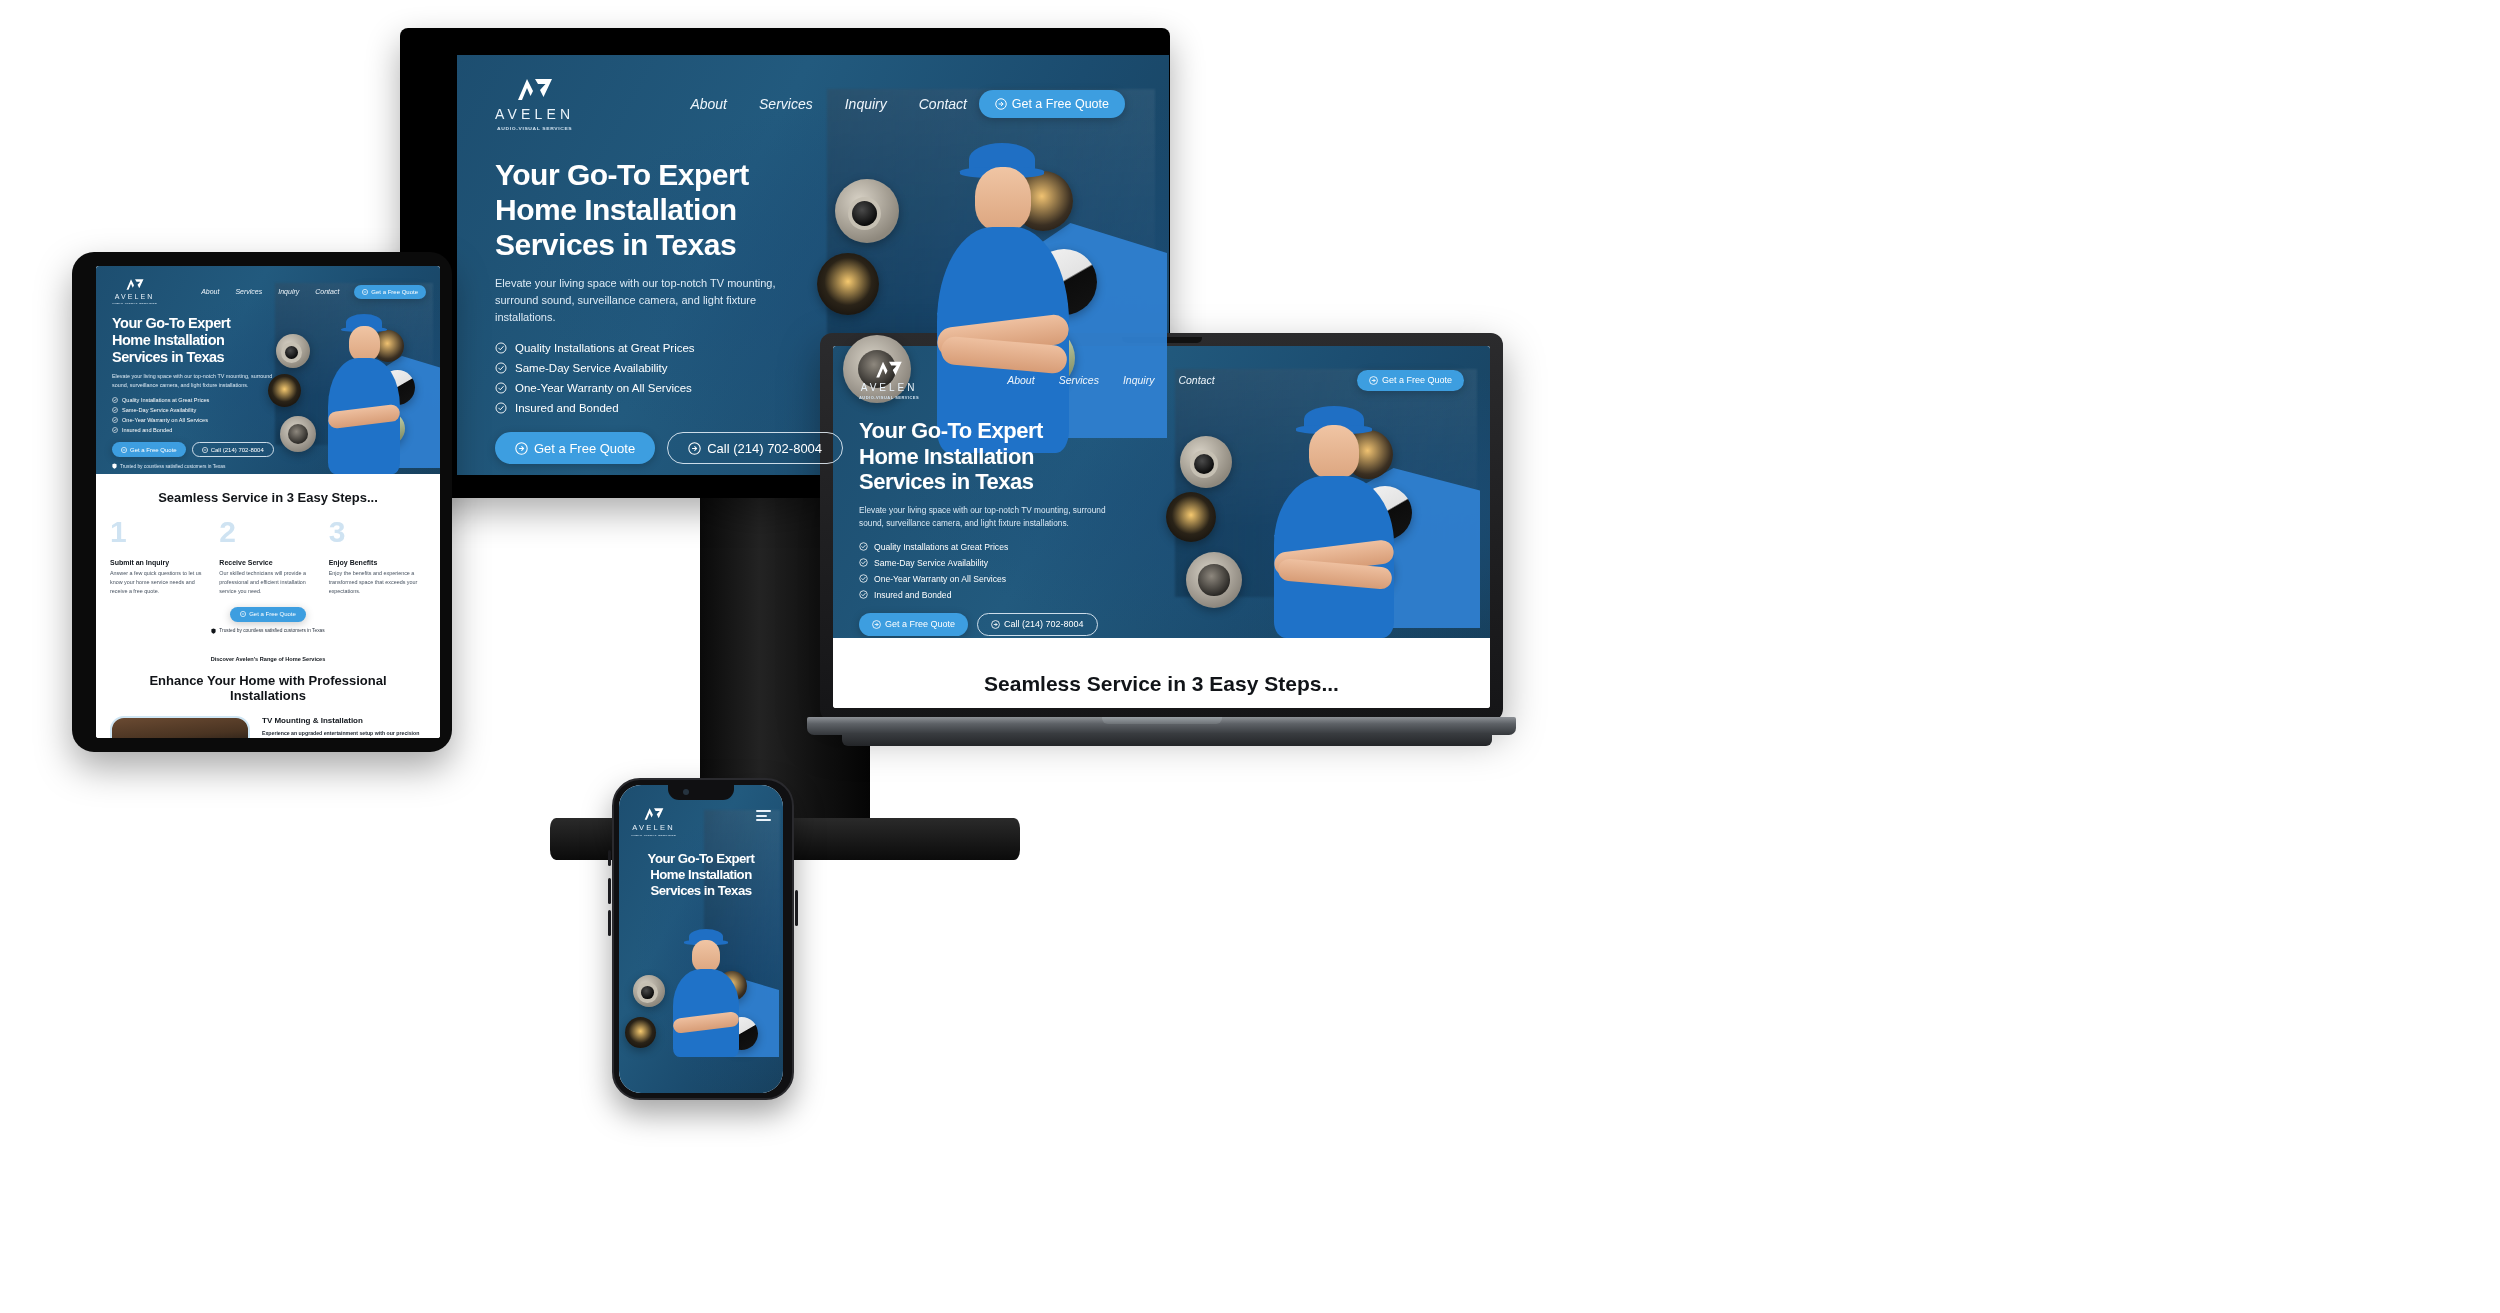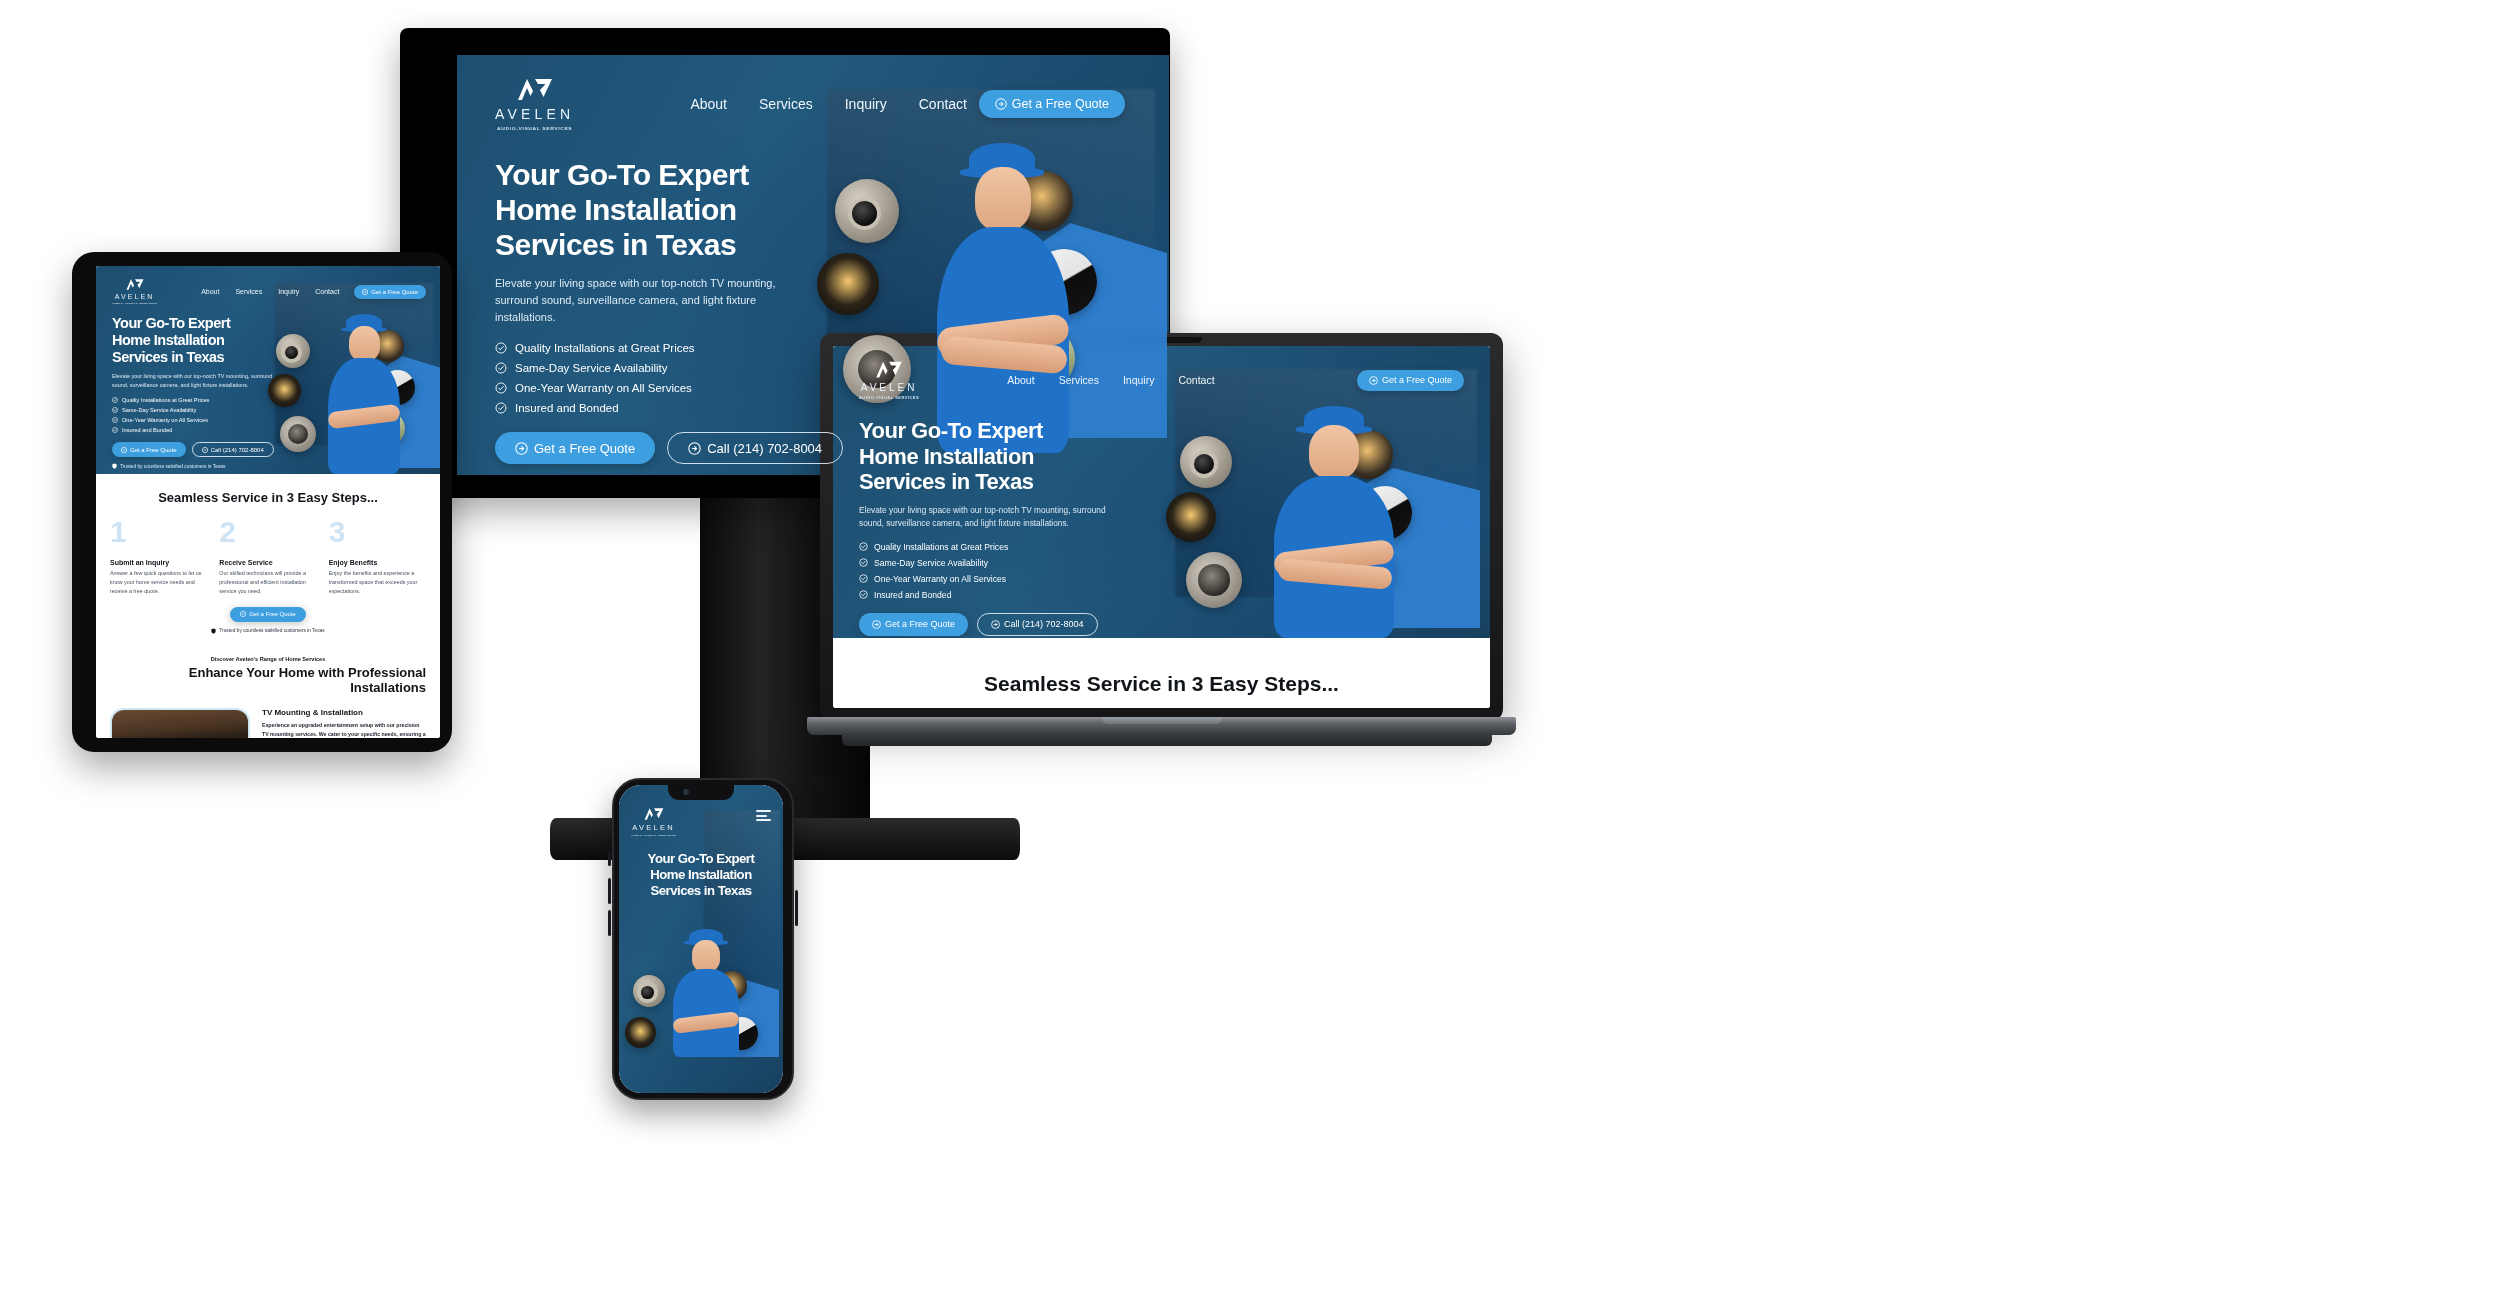--- a/index.html
+++ b/index.html
@@ -28,21 +28,21 @@
       linear-gradient(90deg, rgba(12,40,64,.40), rgba(12,40,64,0));
     filter: blur(1px);
   }
   .hero-inner { position: relative; z-index: 4; }
 
   .nav { display: flex; align-items: center; }
   .brand { display: flex; flex-direction: column; align-items: center; color: #fff; }
   .brand .mark { display: block; }
   .brand .wordmark { letter-spacing: .30em; color: #eaf3fa; font-weight: 400; }
   .brand .tagline { letter-spacing: .12em; color: #cfe0ee; font-weight: 700; transform: scaleY(.8); }
-  .nav-links { display: flex; align-items: center; }
+  .nav-links { display: flex; align-items: center; font-style: italic; }
   .nav-links a { color: #eef5fb; text-decoration: none; white-space: nowrap; }
   .btn {
     display: inline-flex; align-items: center; justify-content: center;
     border-radius: 999px; white-space: nowrap; color: #fff;
     font-weight: 400;
   }
   .btn-primary { background: #3d9ee0; box-shadow: 0 2px 8px rgba(0,0,0,.22); }
   .btn-outline { background: transparent; border: 1px solid rgba(235,245,253,.85); }
   .btn .ic { display: inline-flex; align-items: center; justify-content: center; flex: none; }
 
@@ -447,21 +447,21 @@
                 <svg width="5" height="6" viewBox="0 0 12 14">
                   <path d="M6 .7l5 2v5c0 3.1-2.1 5-5 5.6C3 12.7.9 10.8.9 7.7v-5z" fill="#101418"></path>
                 </svg>
               </span>
             <span>Trusted by countless satisfied customers in Texas</span>
           </div>
         </div>
 
         <div class="white-sec" style="padding:12px 14px 0;">
           <div class="eyebrow" style="font-size:5.6px;">Discover Avelen's Range of Home Services</div>
-          <div class="sec-h2" style="font-size:13px;line-height:1.2;margin-top:3px;text-align:right;">Enhance Your Home with Professional Installations</div>
+          <div class="sec-h2" style="font-size:13px;line-height:1.2;margin-top:11px;">Enhance Your Home with Professional Installations</div>
           <div class="svc" style="gap:12px;margin-top:12px;">
             <div class="pic" style="width:140px;height:84px;flex:none;"></div>
             <div>
               <h3 style="font-size:8px;">TV Mounting &amp; Installation</h3>
               <p class="b" style="font-size:5.2px;line-height:1.7;margin-top:4px;">Experience an upgraded entertainment setup with our precision TV mounting services. We cater to your specific needs, ensuring a perfect fit for your space.</p>
 
             </div>
           </div>
         </div>
       </div>

